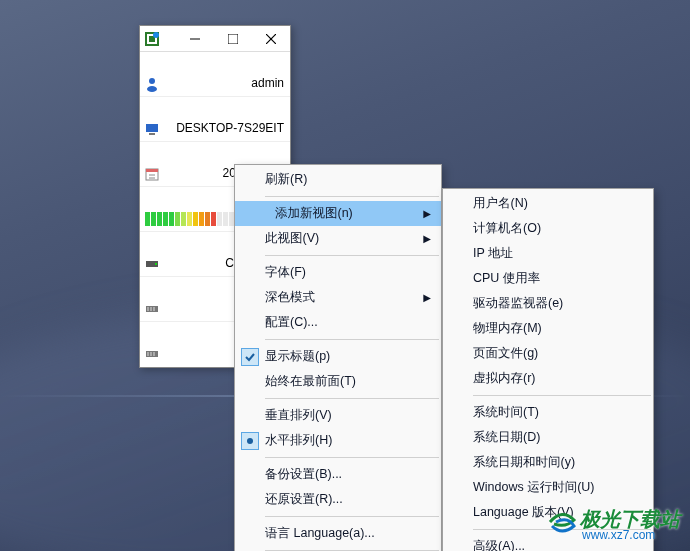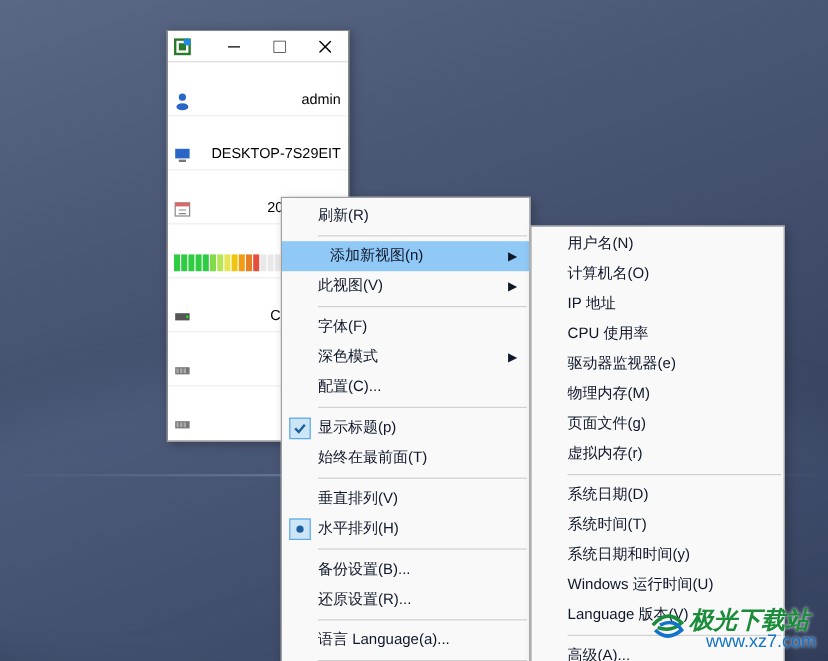--- a/index.html
+++ b/index.html
@@ -65,21 +65,21 @@
 .menu-item .check { position:absolute; left:6px; width:18px; height:18px; display:flex; align-items:center; justify-content:center; }
 .menu-item .check.box { background:#cde6f7; border:1px solid #5ca7e4; }
 .menu-sep { height:1px; background:#d0d0d0; margin:4px 2px 4px 30px; }
 
 
 .watermark {
   position:absolute; right:10px; bottom:8px; display:flex; align-items:center;
   color:#1a8c3a; font-size:20px; font-style:italic; font-weight:bold;
   text-shadow: 0 0 3px #fff;
 }
-.watermark .sub { font-size:15px; color:#1173c9; font-style:normal; font-weight:normal; margin-left:14px; display:block; }
+.watermark .sub { font-size:12px; color:#1173c9; font-style:normal; font-weight:normal; margin-left:2px; display:block; }
 </style>
 </head>
 <body>
 
 <div class="bg-shape"></div>
 <div class="bg-line"></div>
 
 <div class="syswin">
   <div class="titlebar">
     <span class="appicon">
@@ -277,24 +277,24 @@
       <span>物理内存(M)</span>
     </div>
   <div class="menu-item">
       <span>页面文件(g)</span>
     </div>
   <div class="menu-item">
       <span>虚拟内存(r)</span>
     </div>
   <div class="menu-sep"></div>
   <div class="menu-item">
+      <span>系统时间(T)</span>
+    </div>
+  <div class="menu-item">
       <span>系统日期(D)</span>
-    </div>
-  <div class="menu-item">
-      <span>系统时间(T)</span>
     </div>
   <div class="menu-item">
       <span>系统日期和时间(y)</span>
     </div>
   <div class="menu-item">
       <span>Windows 运行时间(U)</span>
     </div>
   <div class="menu-item">
       <span>Language 版本(V)</span>
     </div>

